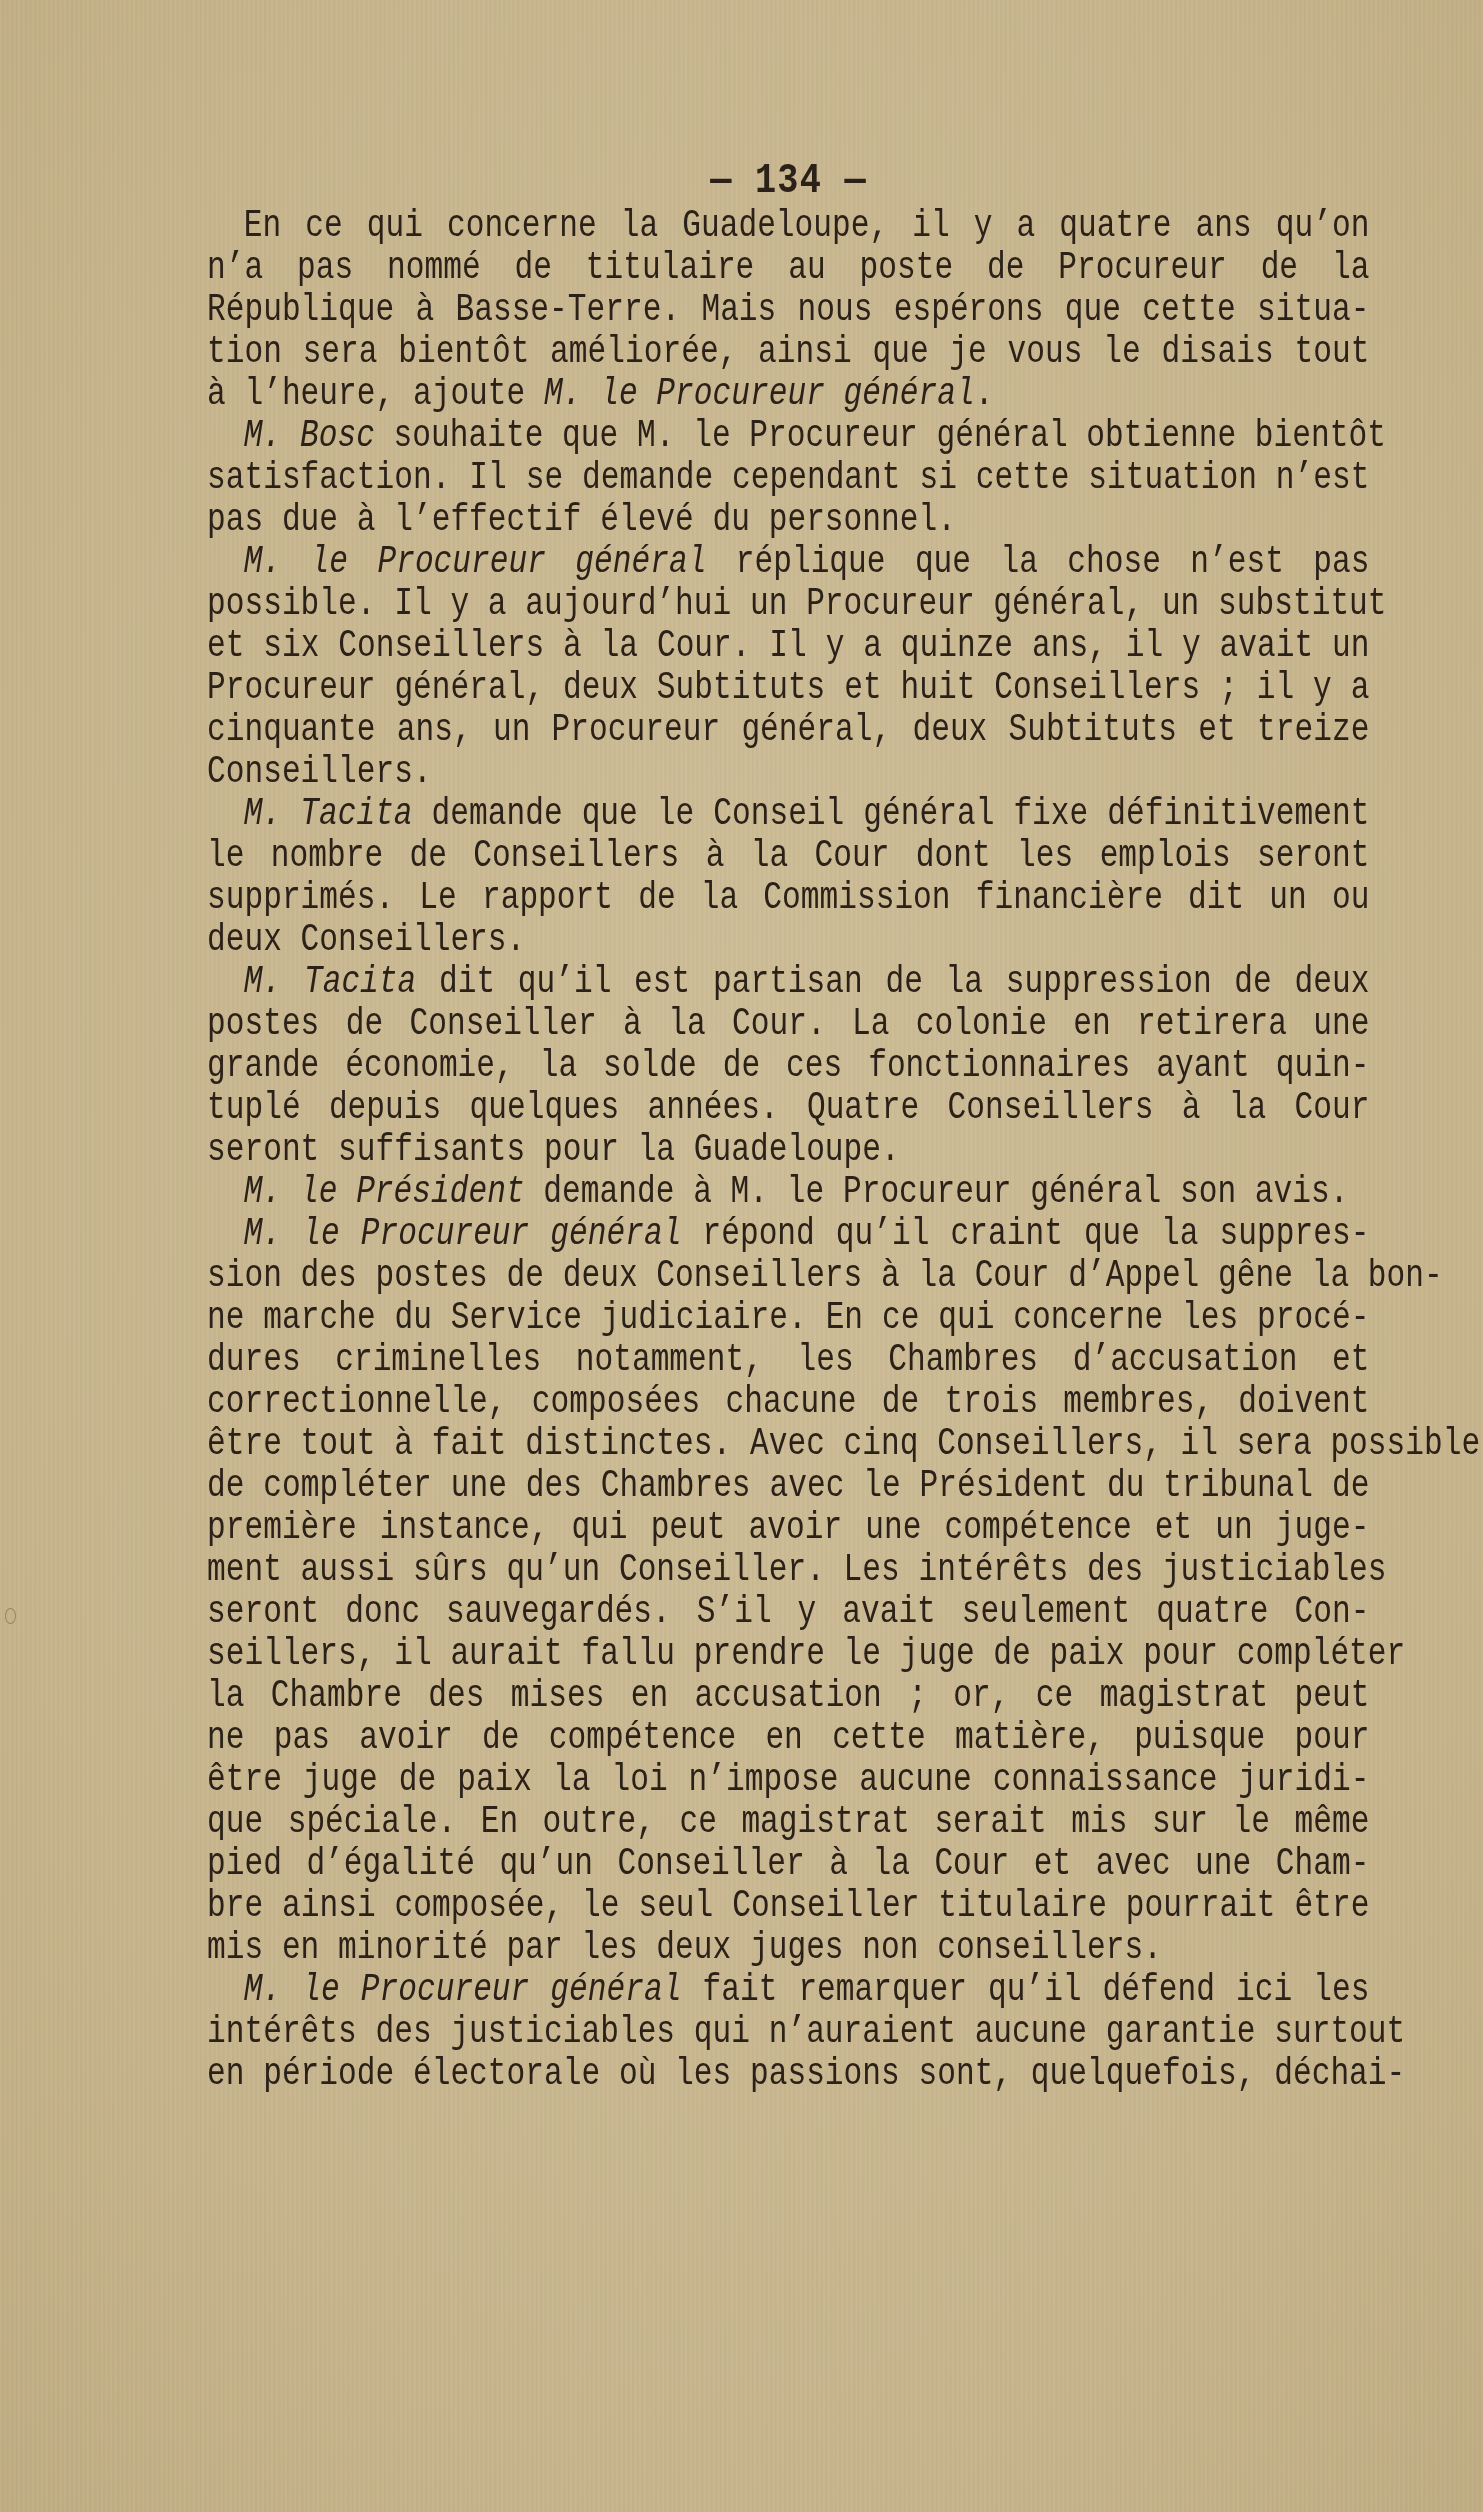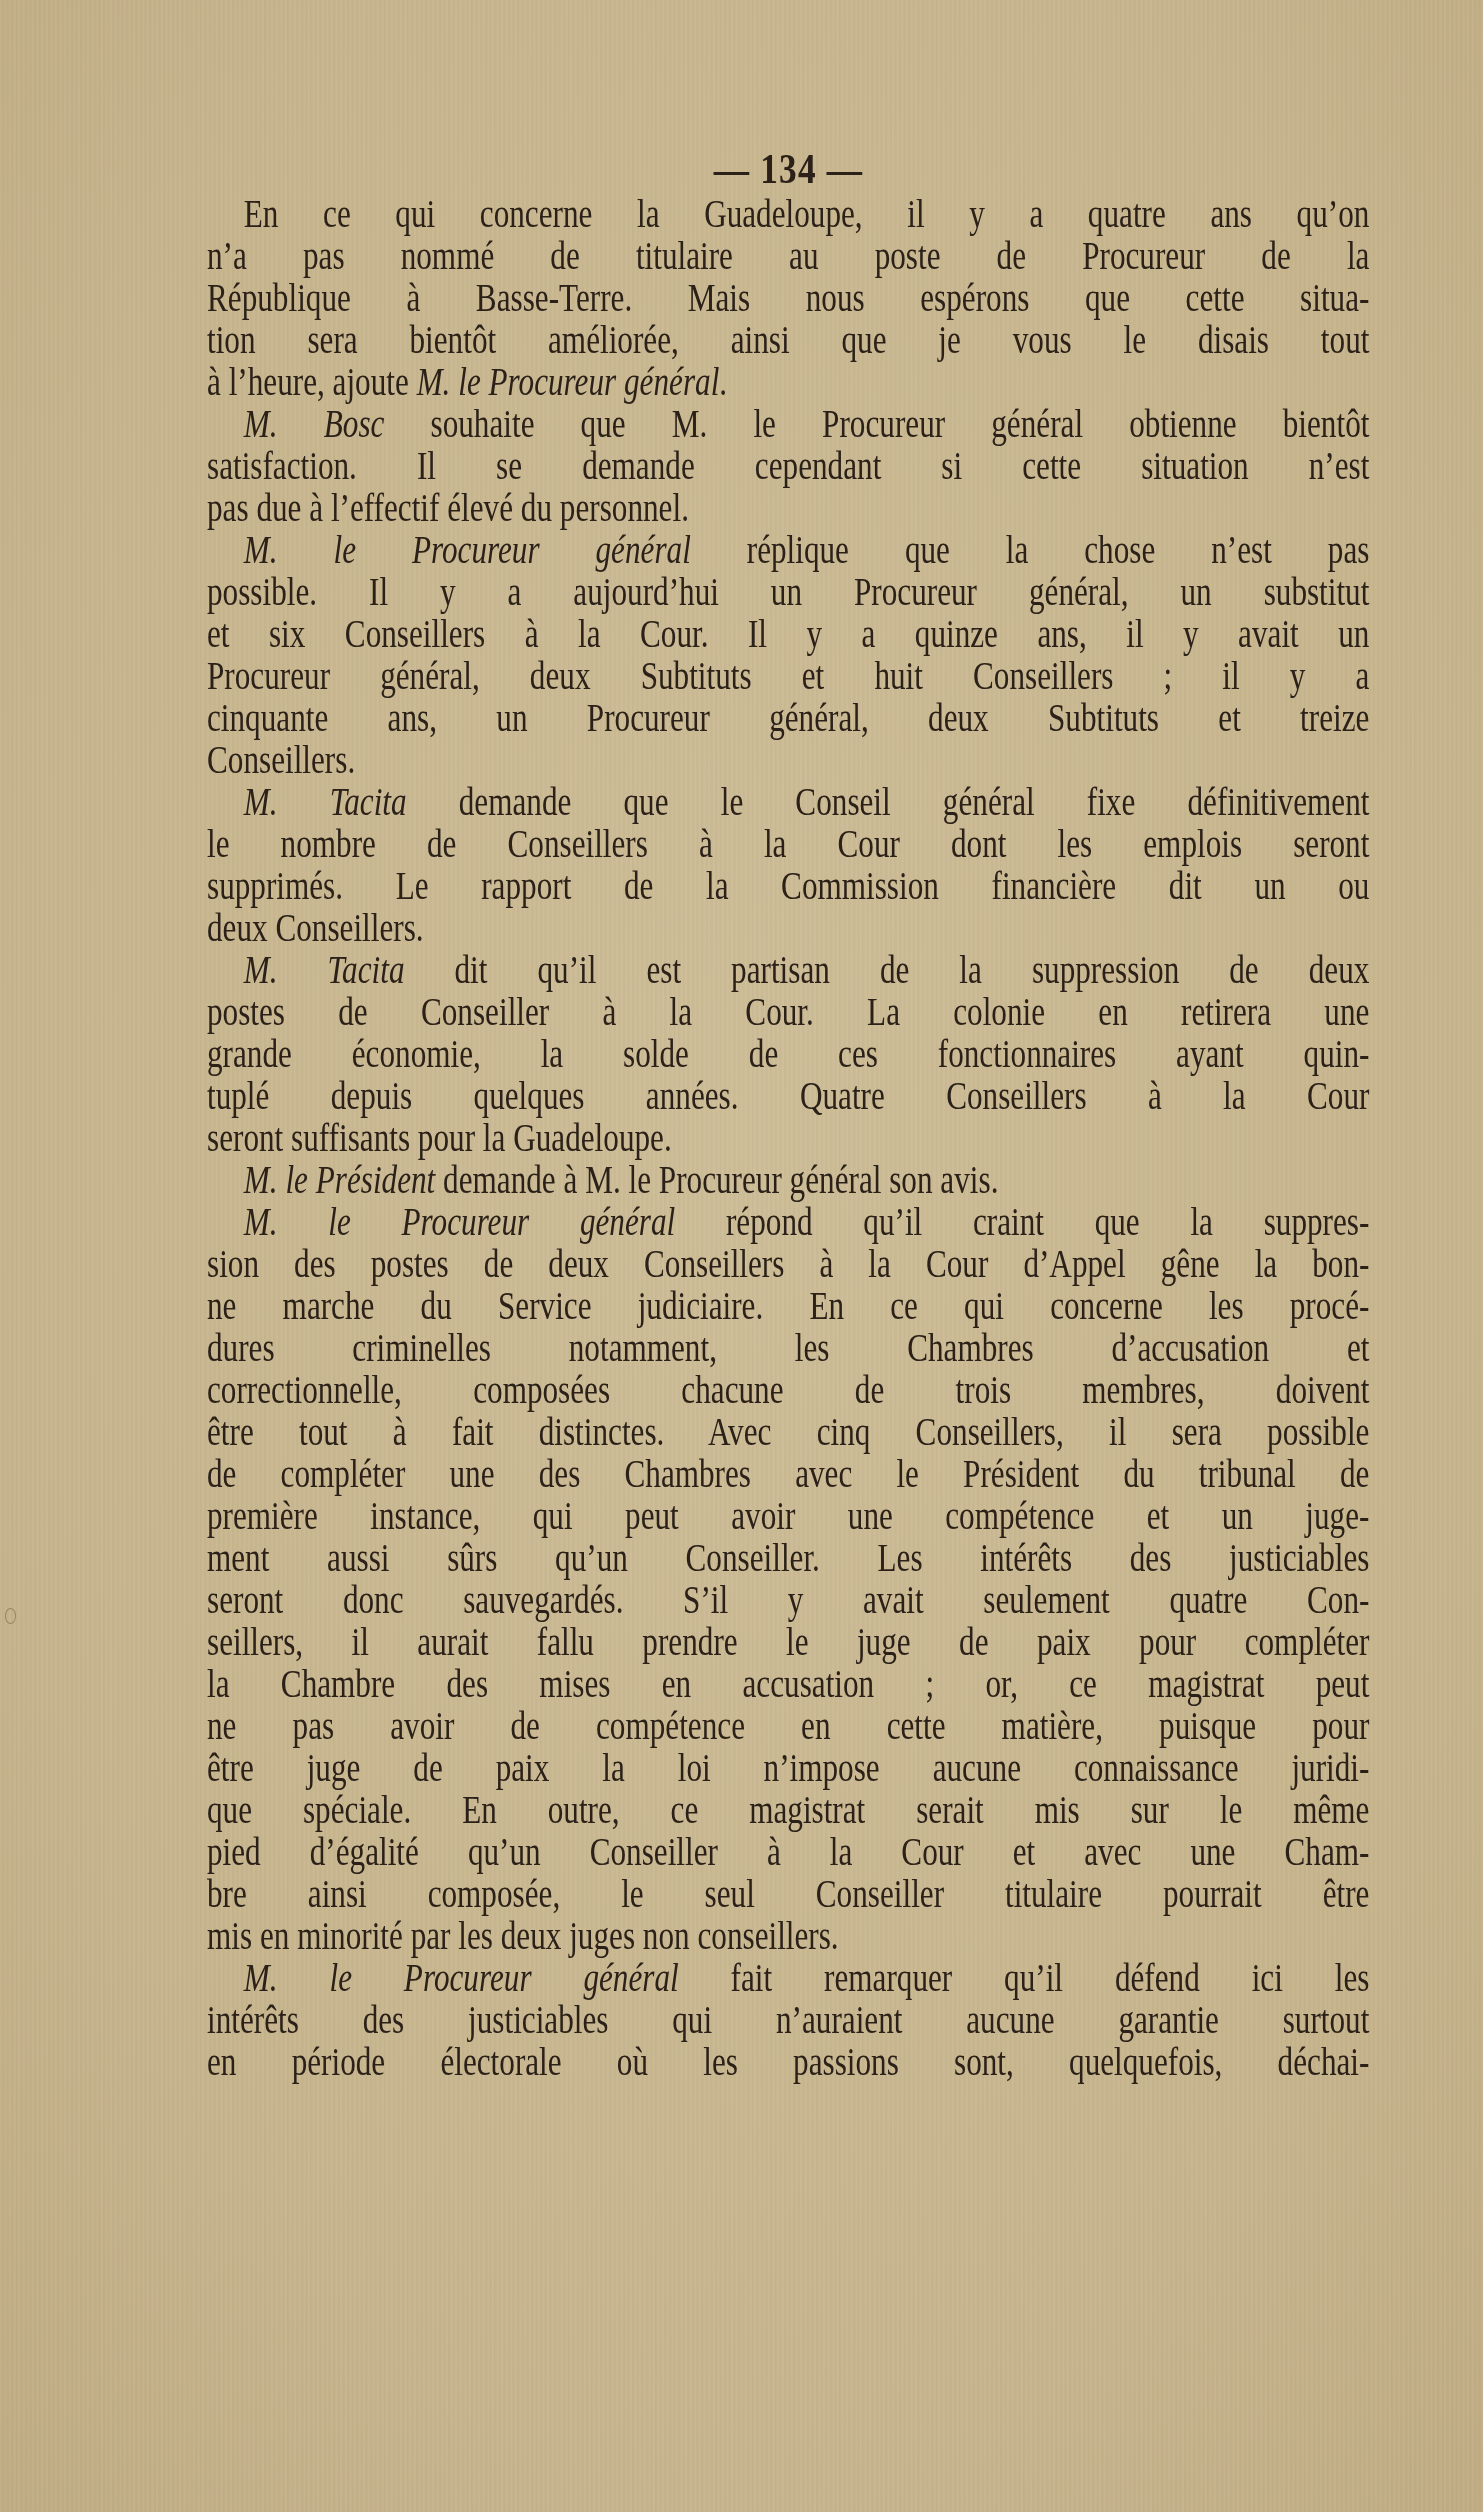--- a/index.html
+++ b/index.html
@@ -14,22 +14,23 @@
         repeating-linear-gradient(90deg, rgba(255,255,255,0.035) 0px, rgba(255,255,255,0.035) 1.5px, rgba(0,0,0,0.02) 2.3px, rgba(0,0,0,0) 4.6px),
         radial-gradient(ellipse at 50% 45%, #cdbd97 0%, #c6b48c 70%, #bfac83 100%);
       position: relative;
       overflow: hidden;
       font-family: "Liberation Serif", "DejaVu Serif", serif;
       color: #2b2118;
     }
     .page {
       position: absolute;
       left: 207px;
-      top: 144px;
+      top: 156px;
       width: 1163px;
+      font-family: Liberation Mono, monospace;
     }
     .page-number {
       text-align: center;
       font-size: 43px;
       line-height: 49px;
       font-weight: bold;
       letter-spacing: 1.5px;
       margin-bottom: 0px;
       transform: scaleX(0.82);
       transform-origin: center;

